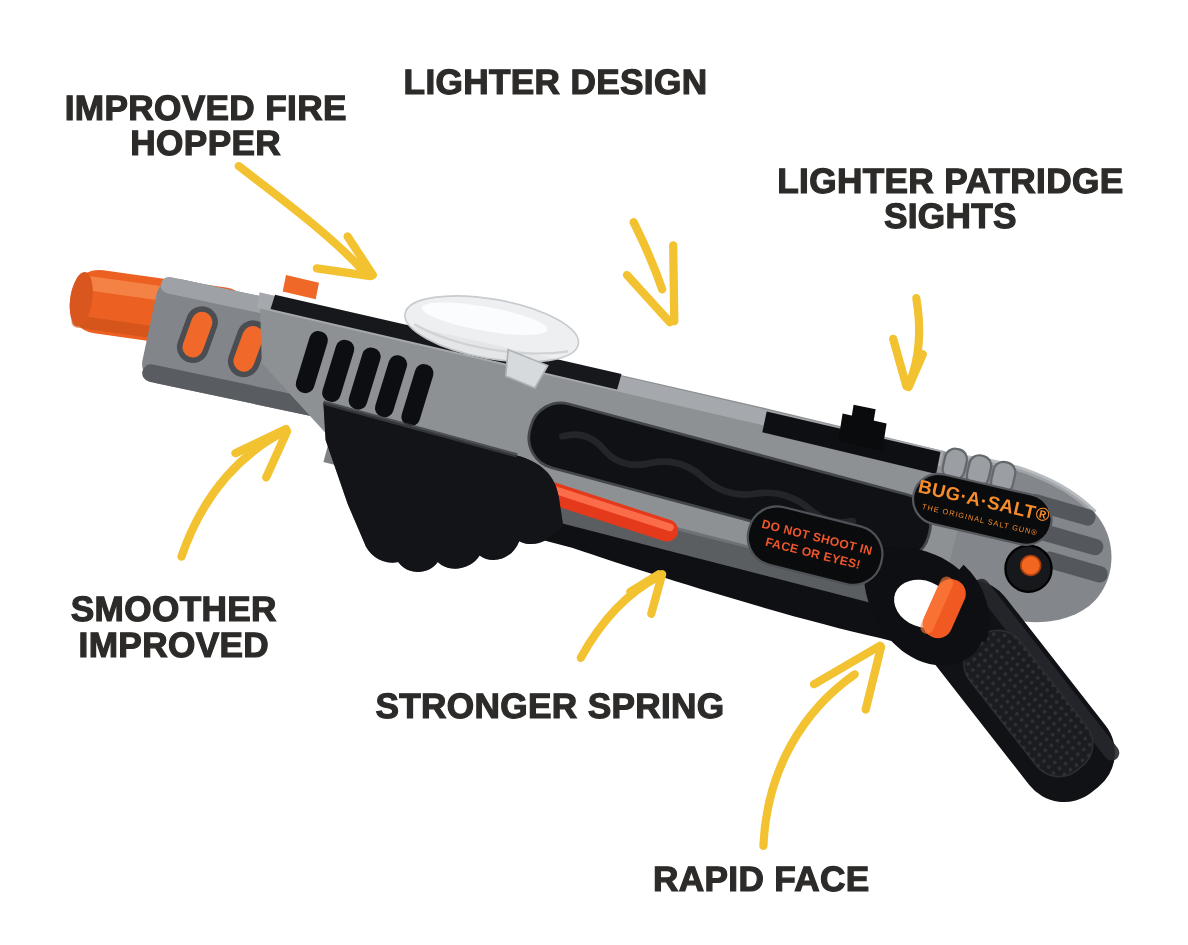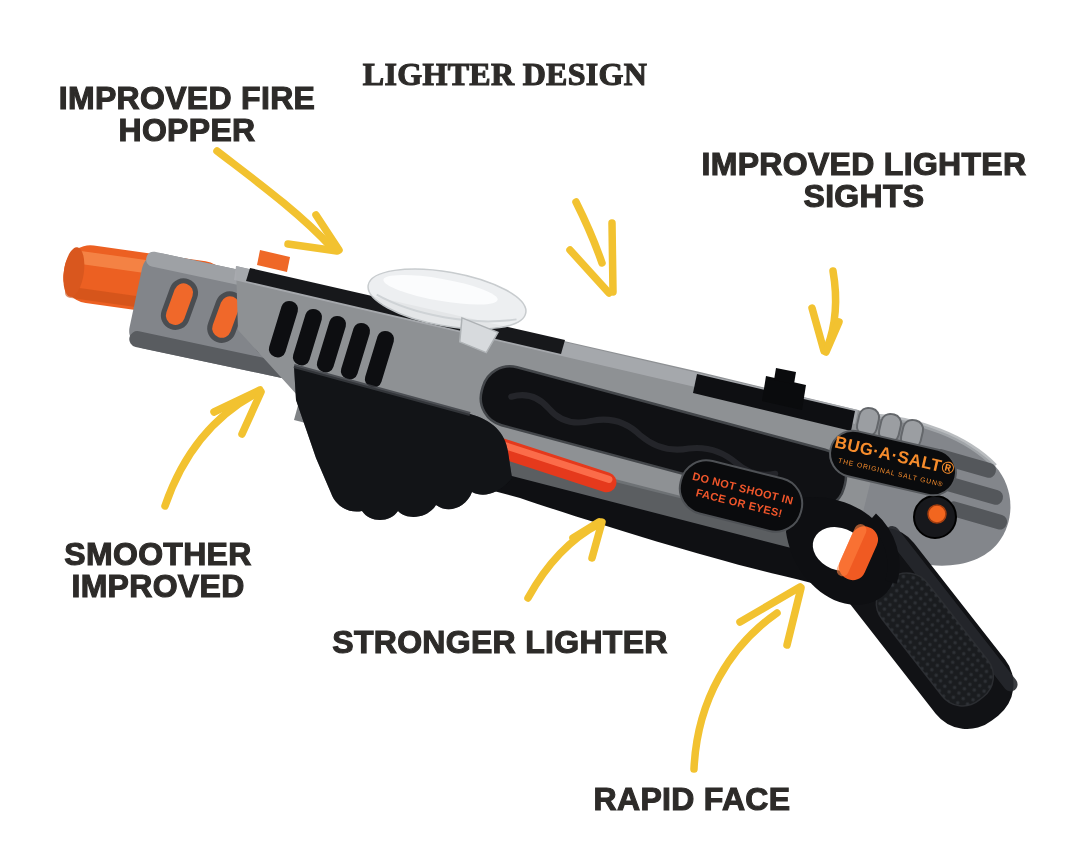--- a/index.html
+++ b/index.html
@@ -186,22 +186,22 @@
       <g>
         <path class="arrow" d="M694,769 C697,700 730,646 777,613"></path>
         <path class="arrow" d="M740,622 L800,587"></path>
         <path class="arrow" d="M787,645 L801,588"></path>
       </g>
     </g>
   </svg>
 
   <div class="callout" style="left:187px;top:82px;width:300px;">IMPROVED FIRE HOPPER</div>
 
-  <div class="callout nowrap" style="left:505px;top:58px;font-family:Liberation Serif, serif;">LIGHTER DESIGN</div>
-
-  <div class="callout" style="left:864px;top:148px;width:400px;">IMPROVED LIGHTER SIGHTS</div>
+  <div class="callout nowrap" style="left:505px;top:58px;">LIGHTER DESIGN</div>
+
+  <div class="callout" style="left:864px;top:148px;width:400px;">LIGHTER PATRIDGE SIGHTS</div>
 
   <div class="callout" style="left:158px;top:538px;width:220px;">SMOOTHER IMPROVED</div>
 
-  <div class="callout nowrap" style="left:500px;top:626px;">STRONGER LIGHTER</div>
+  <div class="callout nowrap" style="left:500px;top:626px;">STRONGER SPRING</div>
 
   <div class="callout nowrap" style="left:692px;top:783px;">RAPID FACE</div>
 </div>
 
 </body></html>

